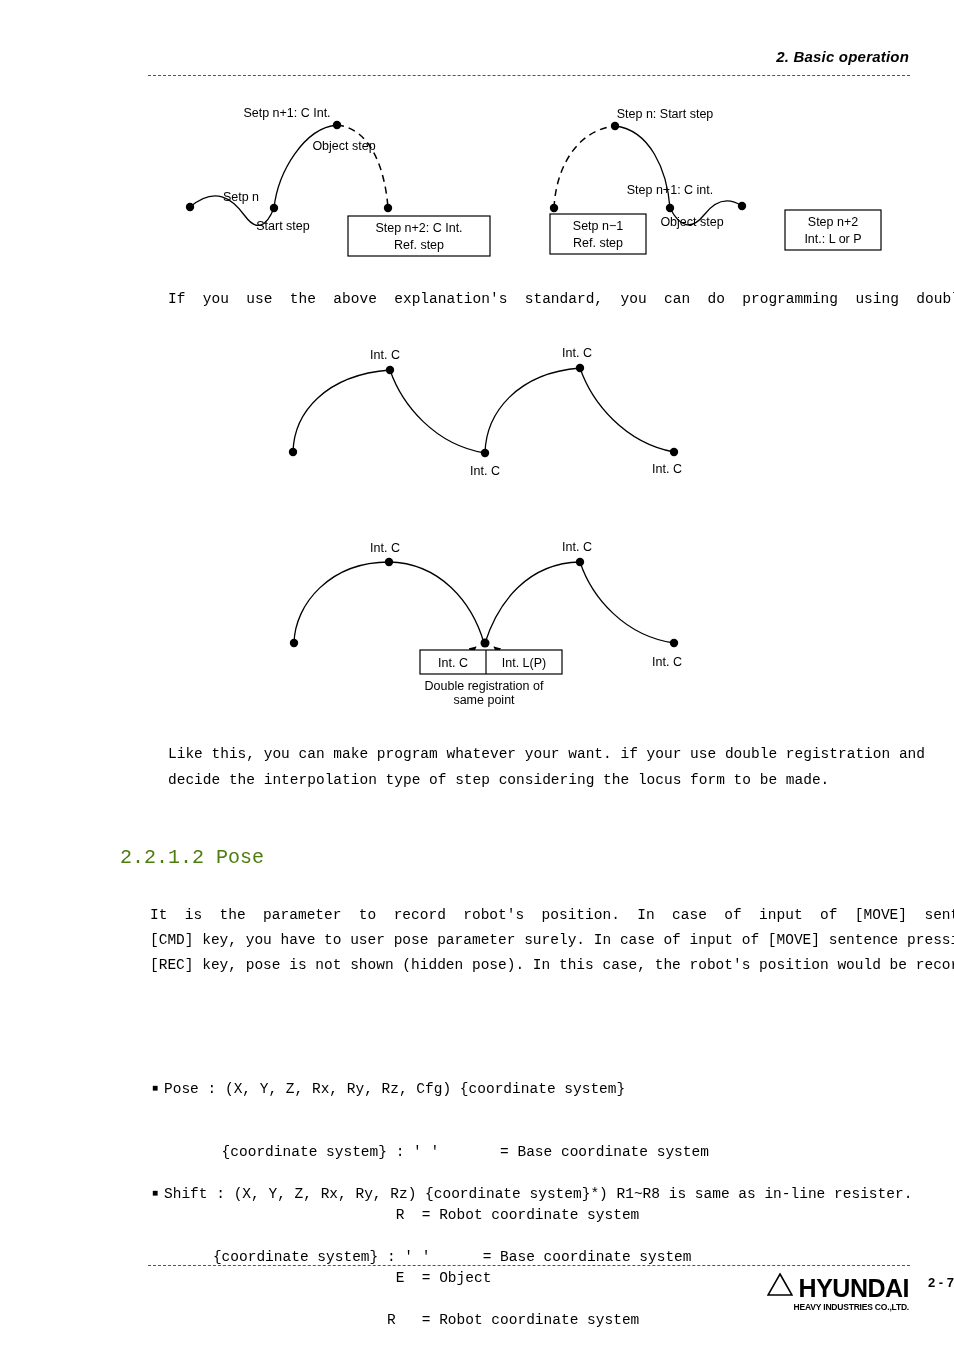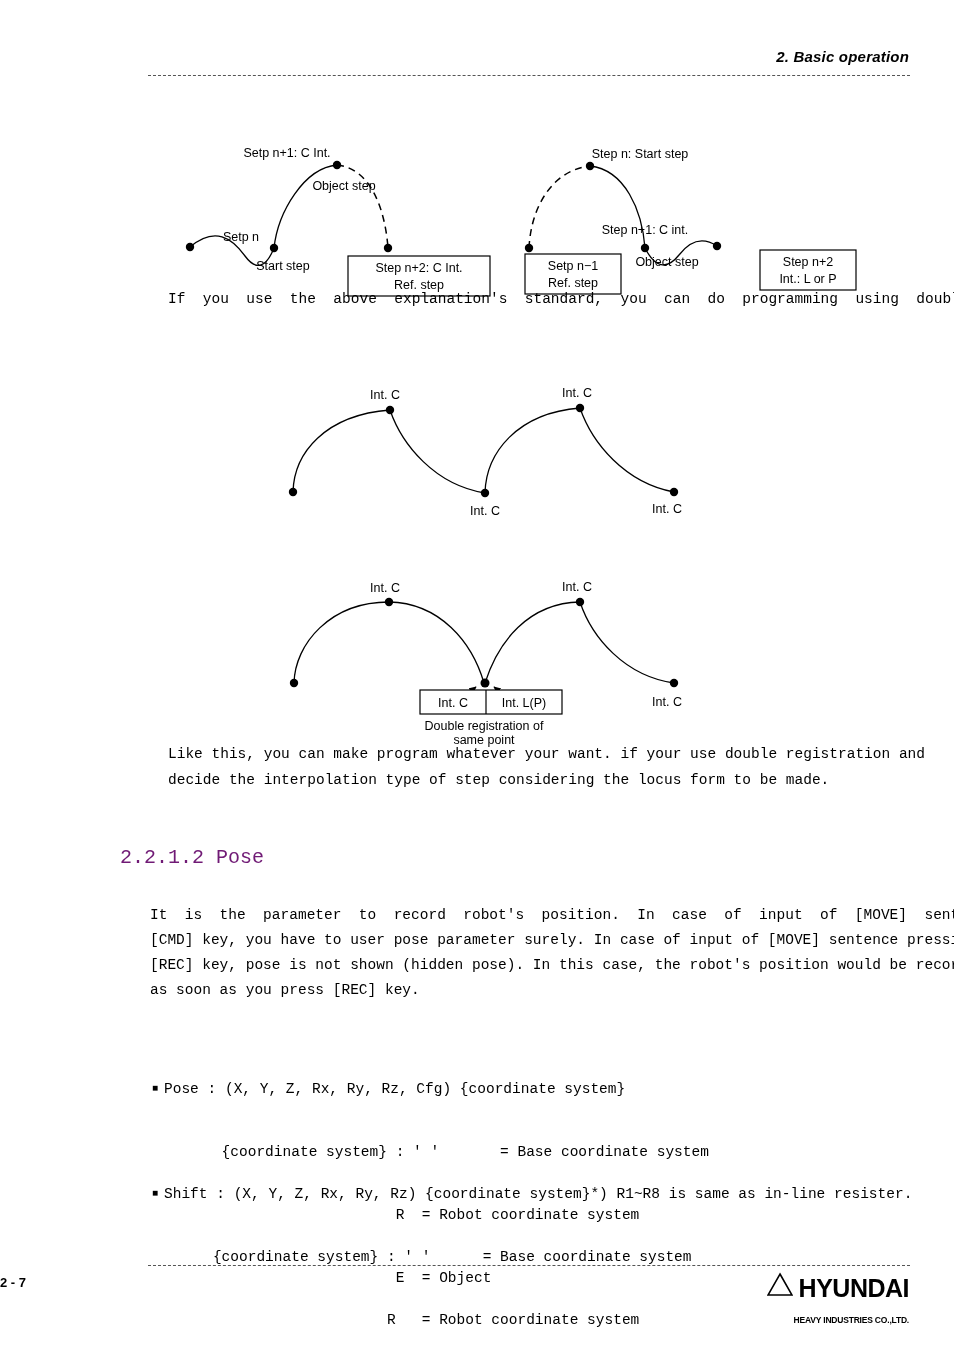--- a/index.html
+++ b/index.html
@@ -48,21 +48,21 @@
     top: 1265px;
     width: 762px;
     height: 0;
     border-top: 1.5px dashed #555;
   }
   #page-number {
     position: absolute;
     left: 0;
     top: 1275px;
     width: 954px;
-    text-align: left;
+    text-align: right;
     font-family: "Liberation Sans", "DejaVu Sans", sans-serif;
     font-weight: bold;
     font-size: 13px;
   }
   #logo {
     position: absolute;
     right: 45px;
     top: 1272px;
     text-align: right;
     font-family: "Liberation Sans", "DejaVu Sans", sans-serif;
@@ -75,21 +75,21 @@
   #logo .logo-word {
     font-weight: bold;
     font-size: 25px;
     letter-spacing: -0.5px;
     line-height: 0.95;
   }
   #logo .logo-sub {
     font-weight: bold;
     font-size: 8.5px;
     letter-spacing: -0.2px;
-    margin-top: 14px;
+    margin-top: 1px;
   }
 
   
   .para {
     position: absolute;
     font-family: "Liberation Mono", "DejaVu Sans Mono", monospace;
     font-size: 14.5px;
     line-height: 26px;
     color: #000;
     text-align: justify;
@@ -98,40 +98,39 @@
     display: block;
     white-space: pre;
   }
 
   #section-heading {
     position: absolute;
     left: 120px;
     top: 846px;
     font-family: "Liberation Mono", "DejaVu Sans Mono", monospace;
     font-size: 20px;
-    color: #701a75;
+    color: #4d7c0f;
   }
 
   .bullet-block {
     position: absolute;
     font-family: Liberation Mono, monospace;
     font-size: 14.5px;
     line-height: 21px;
     white-space: pre;
   }
   .bullet-block .sq {
     font-size: 10px;
     vertical-align: 2px;
     margin-right: 6px;
   }
 
   
   .diagram {
     position: absolute;
-    margin-top: 40px;
   }
   .diagram svg { display: block; overflow: visible; }
   .dlabel {
     font-family: "Liberation Sans", "DejaVu Sans", sans-serif;
     font-size: 12.5px;
     fill: #000;
   }
   .boxlabel {
     font-family: "Liberation Sans", "DejaVu Sans", sans-serif;
     font-size: 12.5px;
@@ -170,21 +169,21 @@
       <text class="dlabel" x="174" y="42" text-anchor="middle">Object step</text>
       <text class="dlabel" x="71" y="93" text-anchor="middle">Setp n</text>
       <text class="dlabel" x="113" y="122" text-anchor="middle">Start step</text>
 
       <rect class="boxrect" x="178" y="108" width="142" height="40"></rect>
       <text class="boxlabel" x="249" y="124" text-anchor="middle">Step n+2: C Int.</text>
       <text class="boxlabel" x="249" y="141" text-anchor="middle">Ref. step</text>
     </svg>
   </div>
 
-  <div class="diagram" style="left:515px; top:104px; width:360px; height:160px;">
+  <div class="diagram" style="left:540px; top:104px; width:360px; height:160px;">
     <svg width="360" height="160" viewBox="0 0 360 160">
 
       <path class="curve-dash" d="M 14 104 C 16 62, 38 26, 75 22"></path>
 
       <path class="curve" d="M 75 22 C 110 26, 127 66, 130 104"></path>
 
       <path class="curve" d="M 130 104 C 140 124, 152 126, 164 111 C 177 94, 190 94, 202 102"></path>
 
       <circle class="node" cx="14" cy="104" r="4.2"></circle>
       <circle class="node" cx="75" cy="22" r="4.2"></circle>
@@ -268,21 +267,20 @@
     <span class="line">Like this, you can make program whatever your want. if your use double registration and</span>
     <span class="line">decide the interpolation type of step considering the locus form to be made.</span>
   </div>
 
   <div id="section-heading">2.2.1.2 Pose</div>
 
   <div class="para" style="left:150px; top:903px; width:712px; line-height:25px;">
     <span class="line">It  is  the  parameter  to  record  robot's  position.  In  case  of  input  of  [MOVE]  sentence  using</span>
     <span class="line">[CMD] key, you have to user pose parameter surely. In case of input of [MOVE] sentence pressing</span>
     <span class="line">[REC] key, pose is not shown (hidden pose). In this case, the robot's position would be recorded</span>
-    <span class="line">as soon as you press [REC] key.</span>
   </div>
 
   <div class="bullet-block" style="left:152px; top:1036px;">
     <div><span class="sq">■</span><span>Pose : (X, Y, Z, Rx, Ry, Rz, Cfg) {coordinate system}</span></div>
     <div>        {coordinate system} : ' '       = Base coordinate system</div>
     <div>                            R  = Robot coordinate system</div>
     <div>                            E  = Object</div>
   </div>
 
   <div class="bullet-block" style="left:152px; top:1141px;">

